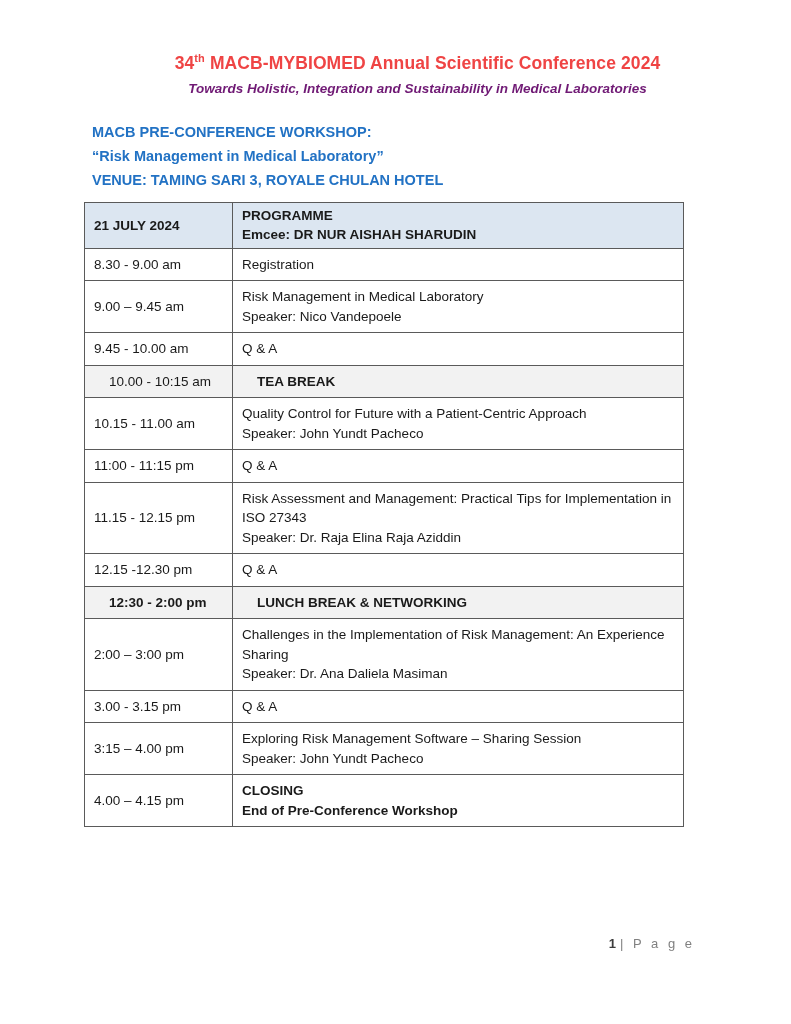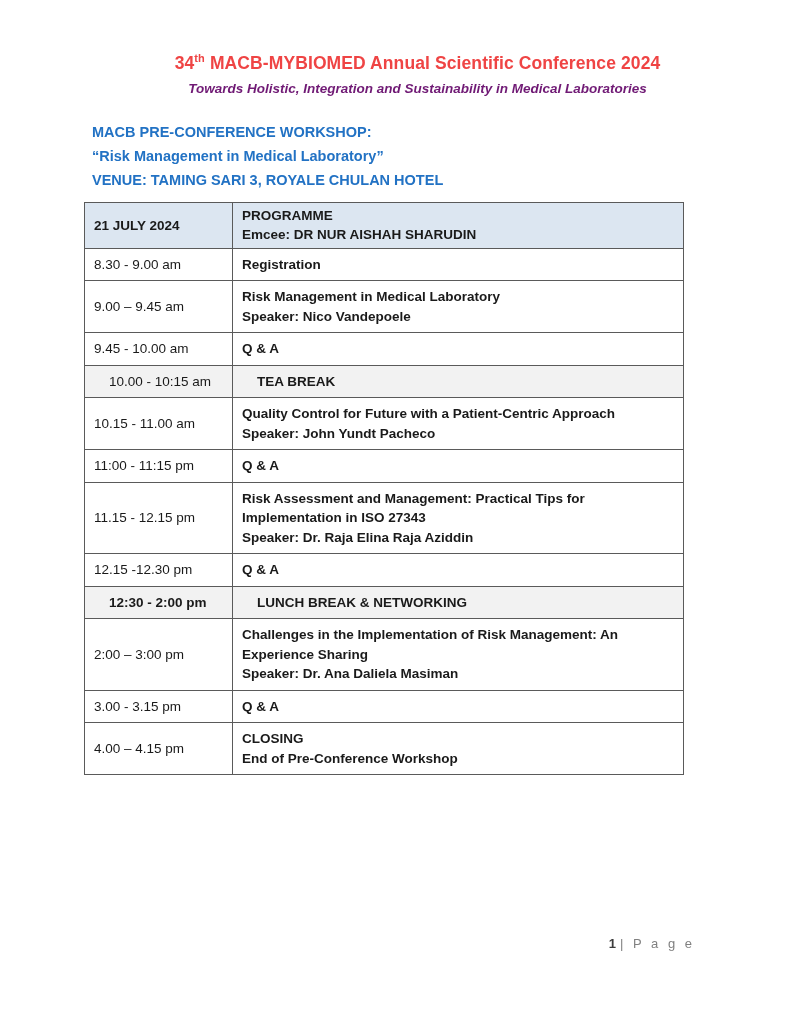--- a/index.html
+++ b/index.html
@@ -48,21 +48,21 @@
     vertical-align: middle;
     padding: 6px 8px 6px 9px;
     line-height: 19.5px;
   }
   .programme-table .col-time { width: 148px; }
   .programme-table thead td {
     background: #dce6f1;
     font-weight: bold;
     padding-top: 3px; padding-bottom: 3px;
   }
-  .cell-multiline { white-space: pre-line; font-weight: bold; }
+  .cell-multiline { white-space: pre-line; }
   tr.shaded td { background: #f2f2f2; padding-left: 24px; }
   td.bold { font-weight: bold; }
   .page-footer {
     position: absolute;
     top: 936px;
     right: 96px;
     font-size: 13px;
     color: #808080;
   }
   .page-footer .page-num {
@@ -139,20 +139,25 @@
       <tr>
         <td class="col-time">2:00 – 3:00 pm</td>
         <td class="cell-multiline">Challenges in the Implementation of Risk Management: An Experience Sharing
 Speaker: Dr. Ana Daliela Masiman</td>
       </tr>
       <tr>
         <td class="col-time">3.00 - 3.15 pm</td>
         <td class="cell-multiline">Q &amp; A</td>
       </tr>
       <tr>
+        <td class="col-time">3:15 – 4.00 pm</td>
+        <td class="cell-multiline">Exploring Risk Management Software – Sharing Session
+Speaker: John Yundt Pacheco</td>
+      </tr>
+      <tr>
         <td class="col-time">4.00 – 4.15 pm</td>
         <td class="cell-multiline bold">CLOSING
 End of Pre-Conference Workshop</td>
       </tr>
     </tbody>
   </table>
 
   <div class="page-footer">
     <span class="page-num">1</span><span class="page-label">| P a g e</span>
   </div>

